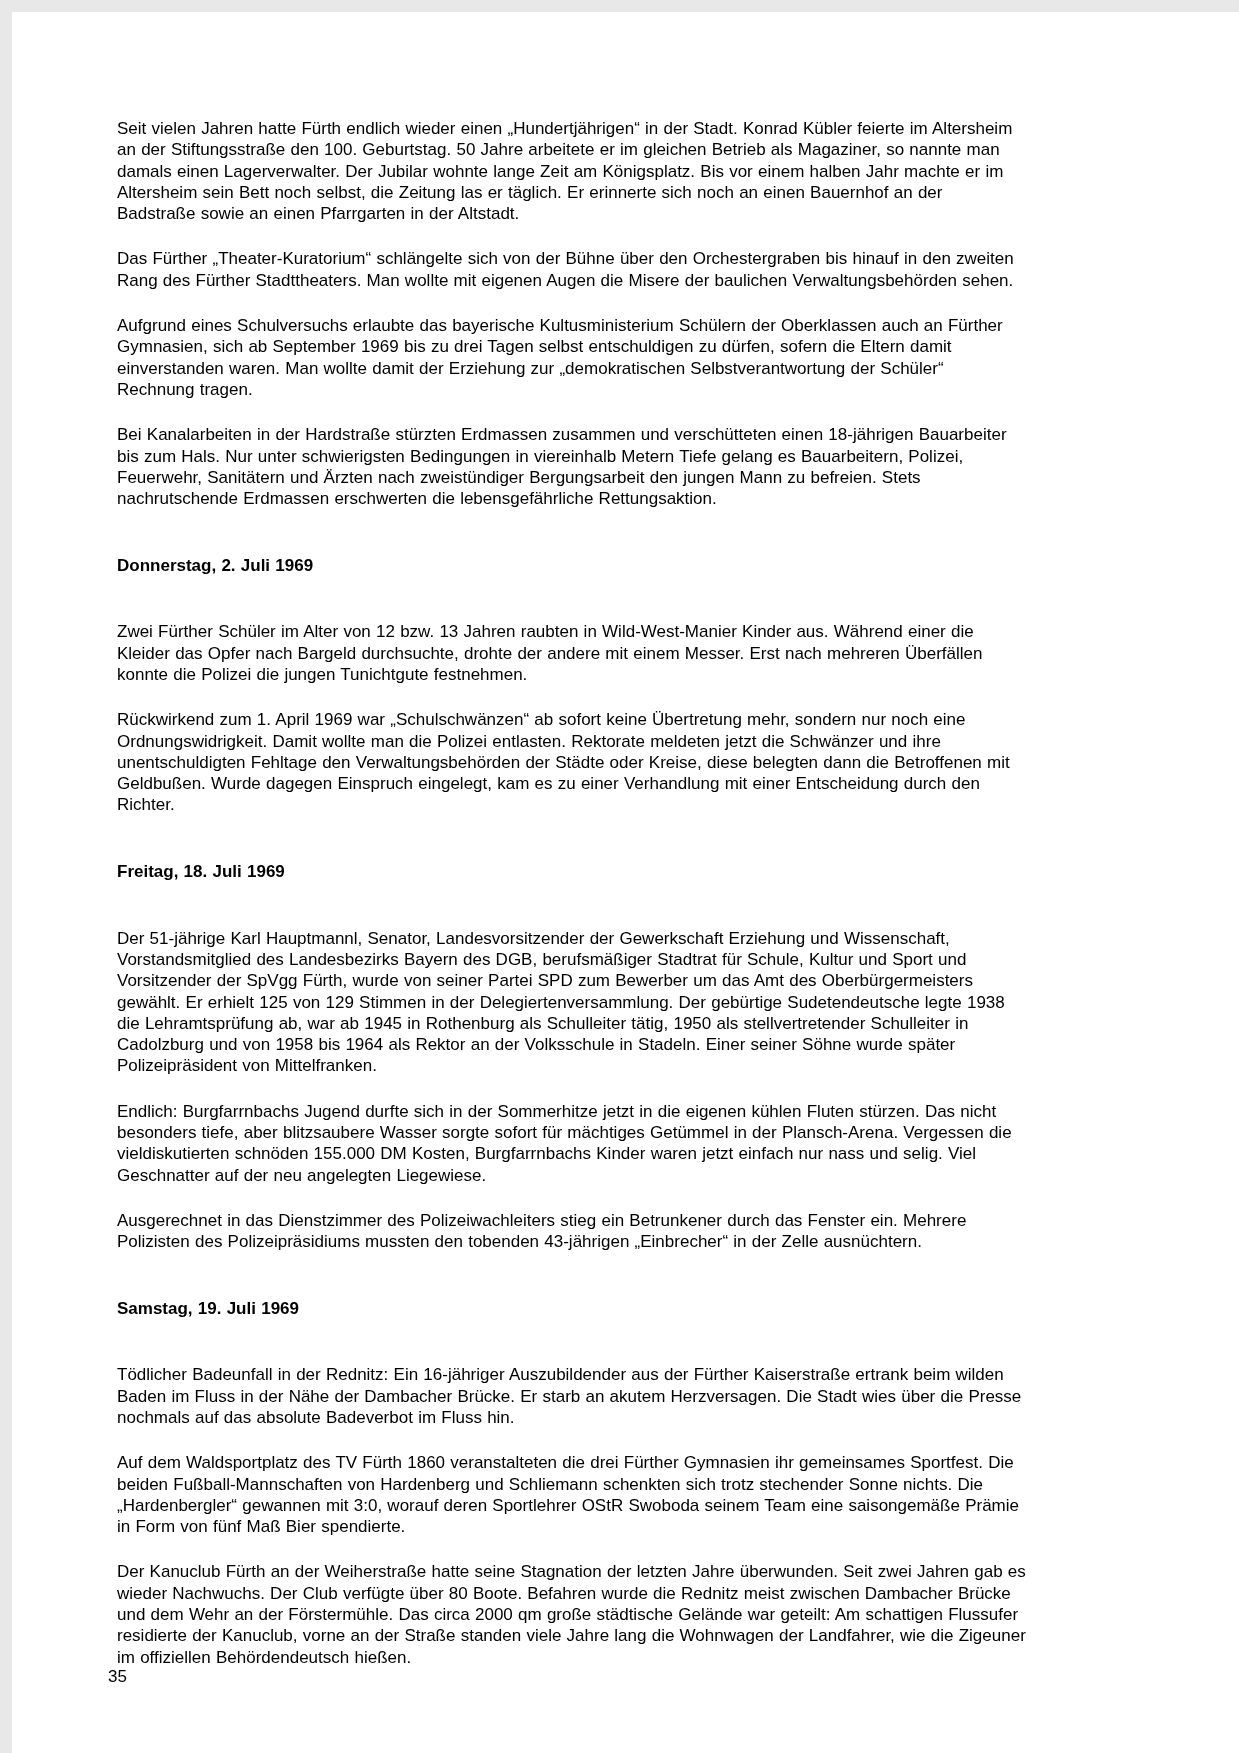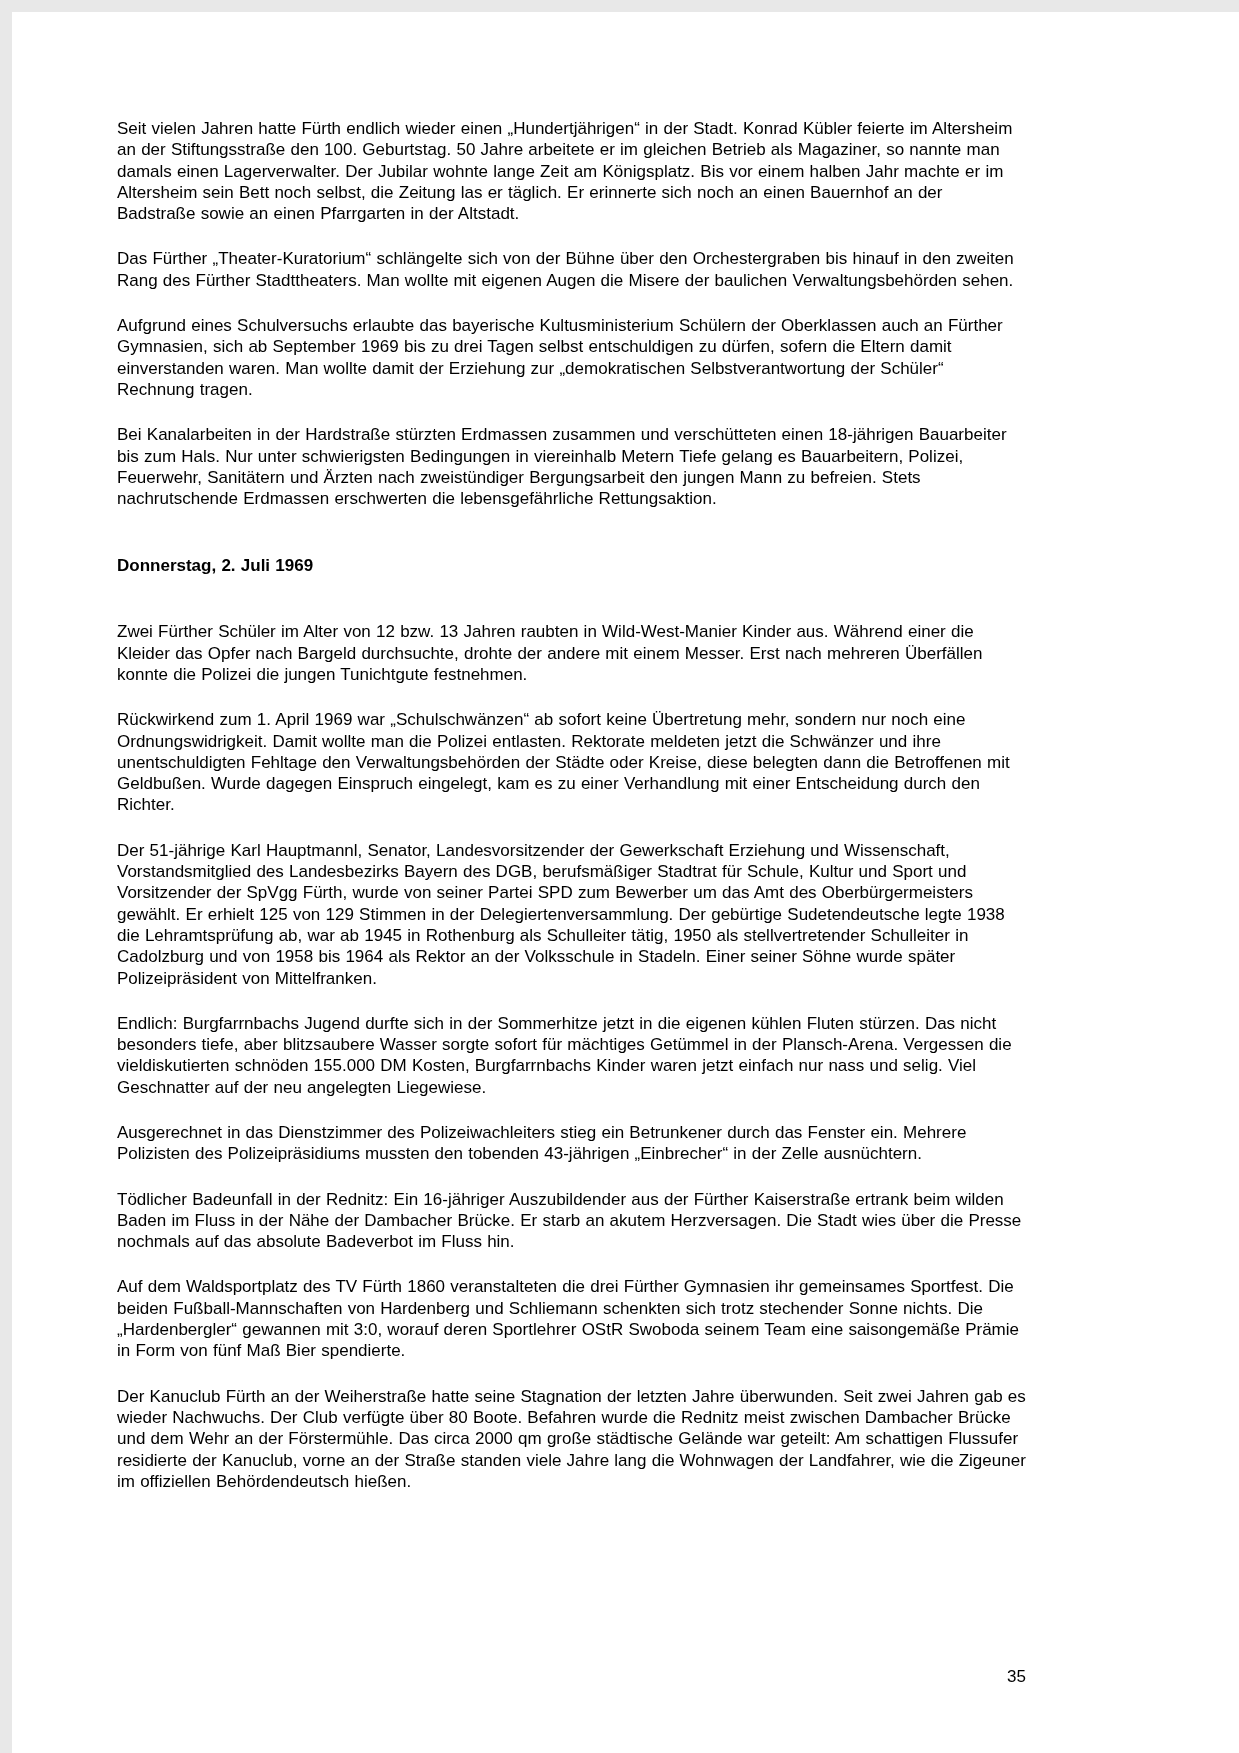--- a/index.html
+++ b/index.html
@@ -30,41 +30,43 @@
   .heading {
     font-weight: bold;
     margin-top: 21.3px;
     margin-bottom: 21.3px;
   }
   .para {
     margin: 0;
   }
   .page-number {
     position: absolute;
-    left: 69px;
+    left: 84px;
     top: 1642px;
     width: 957px;
-    text-align: right;
+    text-align: left;
     font-size: 17px;
     line-height: 21.3px;
   }
 </style>
 </head>
 <body>
 
 <div class="page">
   <div class="content" id="doc-content">
       <p class="para">Seit vielen Jahren hatte Fürth endlich wieder einen „Hundertjährigen“ in der Stadt. Konrad Kübler feierte im Altersheim an der Stiftungsstraße den 100. Geburtstag. 50 Jahre arbeitete er im gleichen Betrieb als Magaziner, so nannte man damals einen Lagerverwalter. Der Jubilar wohnte lange Zeit am Königsplatz. Bis vor einem halben Jahr machte er im Altersheim sein Bett noch selbst, die Zeitung las er täglich. Er erinnerte sich noch an einen Bauernhof an der Badstraße sowie an einen Pfarrgarten in der Altstadt.</p>
       <p class="para">Das Fürther „Theater-Kuratorium“ schlängelte sich von der Bühne über den Orchestergraben bis hinauf in den zweiten Rang des Fürther Stadttheaters. Man wollte mit eigenen Augen die Misere der baulichen Verwaltungsbehörden sehen.</p>
       <p class="para">Aufgrund eines Schulversuchs erlaubte das bayerische Kultusministerium Schülern der Oberklassen auch an Fürther Gymnasien, sich ab September 1969 bis zu drei Tagen selbst entschuldigen zu dürfen, sofern die Eltern damit einverstanden waren. Man wollte damit der Erziehung zur „demokratischen Selbstverantwortung der Schüler“ Rechnung tragen.</p>
       <p class="para">Bei Kanalarbeiten in der Hardstraße stürzten Erdmassen zusammen und verschütteten einen 18-jährigen Bauarbeiter bis zum Hals. Nur unter schwierigsten Bedingungen in viereinhalb Metern Tiefe gelang es Bauarbeitern, Polizei, Feuerwehr, Sanitätern und Ärzten nach zweistündiger Bergungsarbeit den jungen Mann zu befreien. Stets nachrutschende Erdmassen erschwerten die lebensgefährliche Rettungsaktion.</p>
       <div class="heading">Donnerstag, 2. Juli 1969</div>
       <p class="para">Zwei Fürther Schüler im Alter von 12 bzw. 13 Jahren raubten in Wild-West-Manier Kinder aus. Während einer die Kleider das Opfer nach Bargeld durchsuchte, drohte der andere mit einem Messer. Erst nach mehreren Überfällen konnte die Polizei die jungen Tunichtgute festnehmen.</p>
       <p class="para">Rückwirkend zum 1. April 1969 war „Schulschwänzen“ ab sofort keine Übertretung mehr, sondern nur noch eine Ordnungswidrigkeit. Damit wollte man die Polizei entlasten. Rektorate meldeten jetzt die Schwänzer und ihre unentschuldigten Fehltage den Verwaltungsbehörden der Städte oder Kreise, diese belegten dann die Betroffenen mit Geldbußen. Wurde dagegen Einspruch eingelegt, kam es zu einer Verhandlung mit einer Entscheidung durch den Richter.</p>
+      <div class="heading">Freitag, 18. Juli 1969</div>
       <p class="para">Der 51-jährige Karl Hauptmannl, Senator, Landesvorsitzender der Gewerkschaft Erziehung und Wissenschaft, Vorstandsmitglied des Landesbezirks Bayern des DGB, berufsmäßiger Stadtrat für Schule, Kultur und Sport und Vorsitzender der SpVgg Fürth, wurde von seiner Partei SPD zum Bewerber um das Amt des Oberbürgermeisters gewählt. Er erhielt 125 von 129 Stimmen in der Delegiertenversammlung. Der gebürtige Sudetendeutsche legte 1938 die Lehramtsprüfung ab, war ab 1945 in Rothenburg als Schulleiter tätig, 1950 als stellvertretender Schulleiter in Cadolzburg und von 1958 bis 1964 als Rektor an der Volksschule in Stadeln. Einer seiner Söhne wurde später Polizeipräsident von Mittelfranken.</p>
       <p class="para">Endlich: Burgfarrnbachs Jugend durfte sich in der Sommerhitze jetzt in die eigenen kühlen Fluten stürzen. Das nicht besonders tiefe, aber blitzsaubere Wasser sorgte sofort für mächtiges Getümmel in der Plansch-Arena. Vergessen die vieldiskutierten schnöden 155.000 DM Kosten, Burgfarrnbachs Kinder waren jetzt einfach nur nass und selig. Viel Geschnatter auf der neu angelegten Liegewiese.</p>
       <p class="para">Ausgerechnet in das Dienstzimmer des Polizeiwachleiters stieg ein Betrunkener durch das Fenster ein. Mehrere Polizisten des Polizeipräsidiums mussten den tobenden 43-jährigen „Einbrecher“ in der Zelle ausnüchtern.</p>
+      <div class="heading">Samstag, 19. Juli 1969</div>
       <p class="para">Tödlicher Badeunfall in der Rednitz: Ein 16-jähriger Auszubildender aus der Fürther Kaiserstraße ertrank beim wilden Baden im Fluss in der Nähe der Dambacher Brücke. Er starb an akutem Herzversagen. Die Stadt wies über die Presse nochmals auf das absolute Badeverbot im Fluss hin.</p>
       <p class="para">Auf dem Waldsportplatz des TV Fürth 1860 veranstalteten die drei Fürther Gymnasien ihr gemeinsames Sportfest. Die beiden Fußball-Mannschaften von Hardenberg und Schliemann schenkten sich trotz stechender Sonne nichts. Die „Hardenbergler“ gewannen mit 3:0, worauf deren Sportlehrer OStR Swoboda seinem Team eine saisongemäße Prämie in Form von fünf Maß Bier spendierte.</p>
       <p class="para">Der Kanuclub Fürth an der Weiherstraße hatte seine Stagnation der letzten Jahre überwunden. Seit zwei Jahren gab es wieder Nachwuchs. Der Club verfügte über 80 Boote. Befahren wurde die Rednitz meist zwischen Dambacher Brücke und dem Wehr an der Förstermühle. Das circa 2000 qm große städtische Gelände war geteilt: Am schattigen Flussufer residierte der Kanuclub, vorne an der Straße standen viele Jahre lang die Wohnwagen der Landfahrer, wie die Zigeuner im offiziellen Behördendeutsch hießen.</p>
     </div>
   <div class="page-number">35</div>
 </div>
 
 </body></html>

